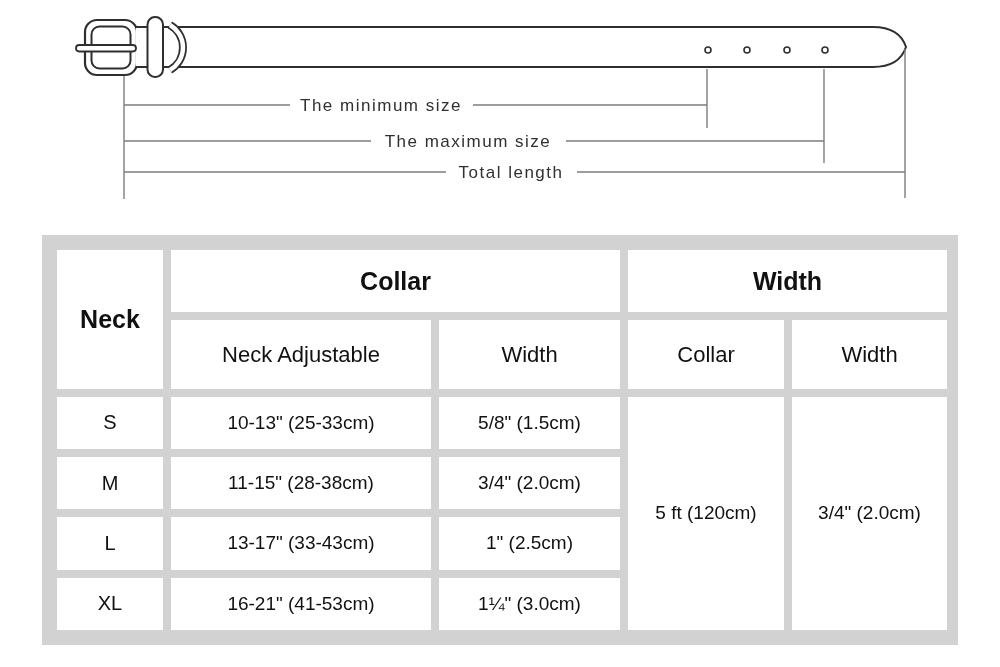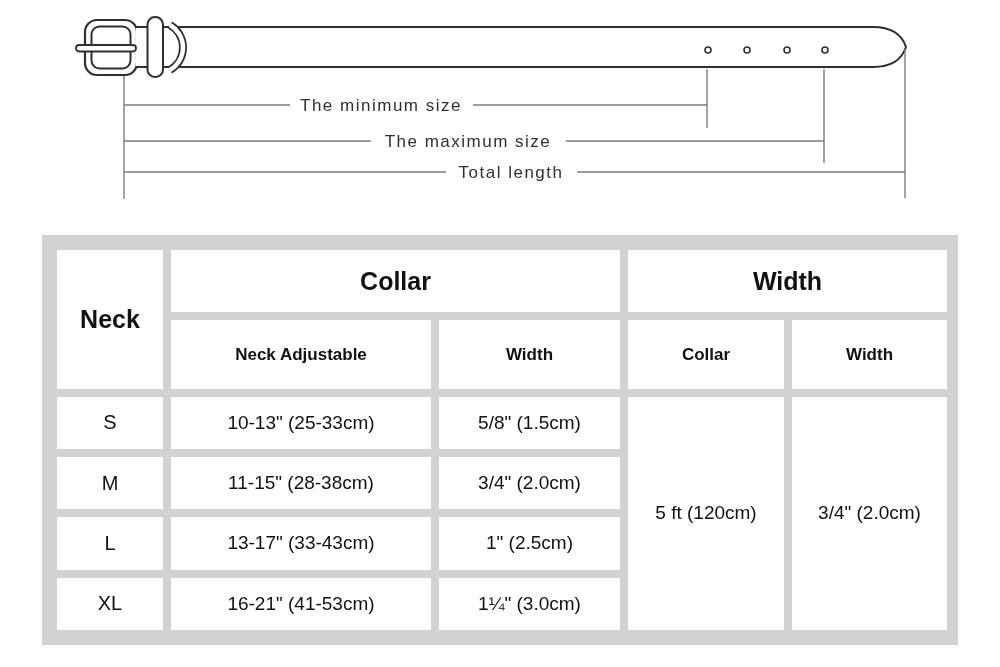--- a/index.html
+++ b/index.html
@@ -39,21 +39,21 @@
   }
   table.size-table td, table.size-table th {
     background: var(--cell_bg, #ffffff);
     text-align: center;
     vertical-align: middle;
     padding: 8px;
     color: var(--table_text, #111111);
     font-family: "Liberation Sans", sans-serif;
   }
   .th-main  { font-size: 25px; font-weight: bold; }
-  .th-sub   { font-size: 17px; font-weight: bold; }
+  .th-sub   { font-size: 22px; font-weight: normal; }
   .td-size  { font-size: 20px; }
   .td-data  { font-size: 19px; }
   tr.row-h1 { height: 62px; }
   tr.row-h2 { height: 68px; }
   tr.row-body { height: 52px; }
 </style>
 </head>
 <body>
 
 <div class="diagram-wrap">

